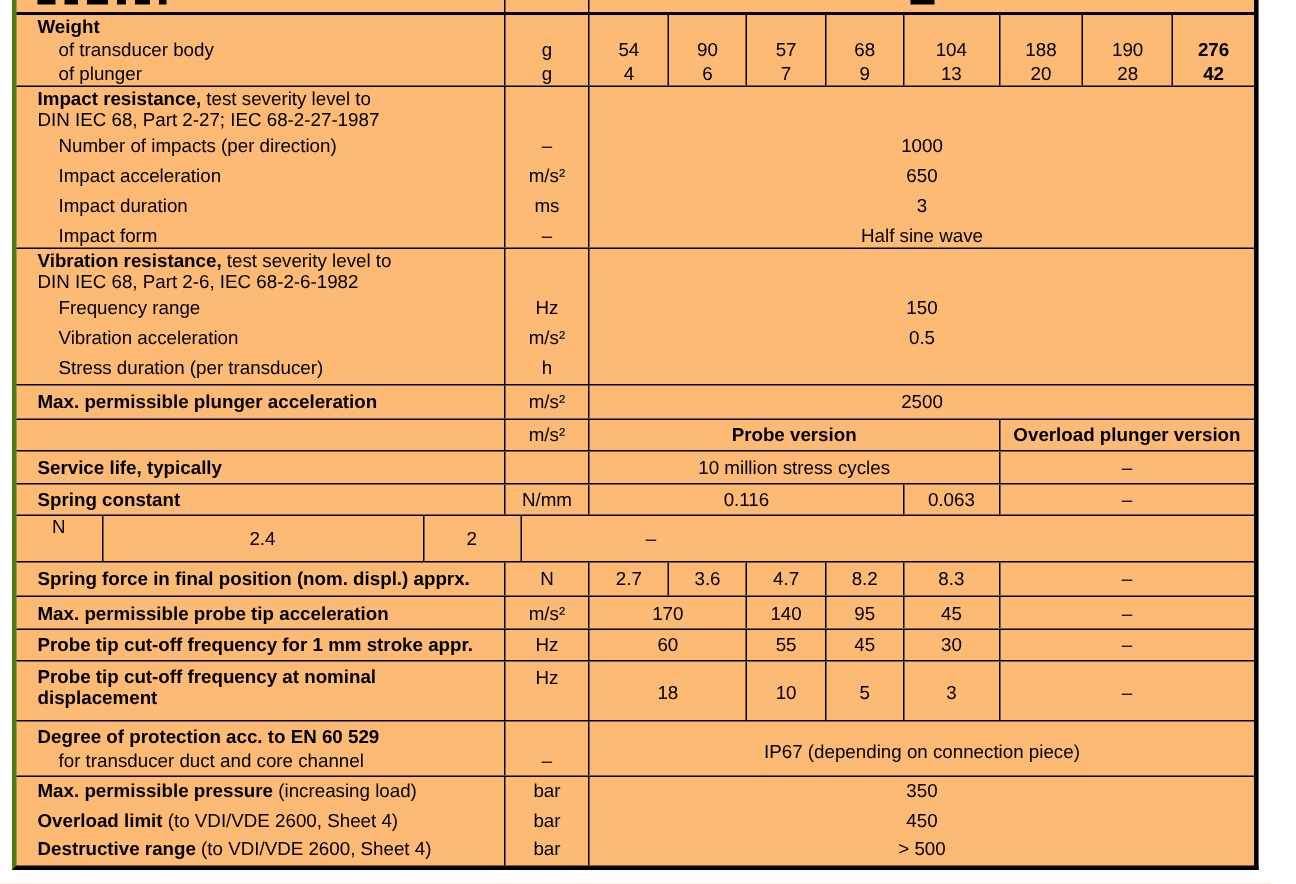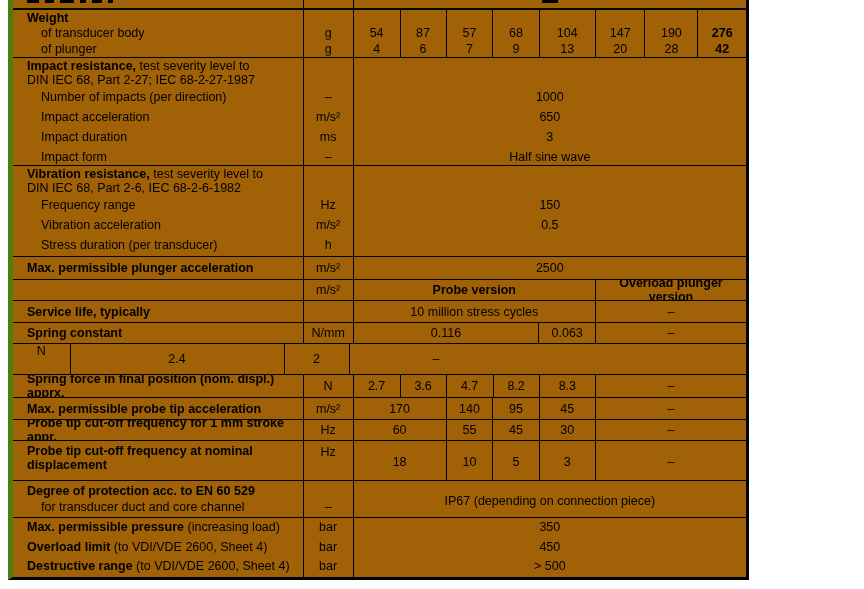--- a/index.html
+++ b/index.html
@@ -2,23 +2,23 @@
 <html><head>
 <meta charset="utf-8">
 <style>
   * { box-sizing: border-box; margin: 0; padding: 0; }
   html, body { background: #fff; }
   body {
     width: 864px; height: 589px; position: relative; overflow: hidden;
     font-family: "Liberation Sans", sans-serif; font-size: 12.5px; color: #000;
   }
   .tbl {
-    position: absolute; left: 8px; top: 0; width: 741px;
-    border-left: 5px solid #4d7c0f; border-right: 3px solid #000; border-bottom: 3px solid #000;
-    background: #a16207;
+    position: absolute; left: 8px; top: 0; width: 831px;
+    border-left: 3px solid #4d7c0f; border-right: 3px solid #000; border-bottom: 3px solid #000;
+    background: #fdba74;
   }
   .row { display: flex; border-bottom: 1.5px solid #000; overflow: hidden; }
   .row.thickb { border-bottom-width: 2.5px; }
   .row.noline { border-bottom: none; }
   .rh10{height:10px}.rh48{height:48px}.rh108{height:108px}.rh91{height:91px}
   .rh23{height:23px}.rh21{height:21px}.rh22{height:22px}.rh31{height:31px}
   .rh40{height:40px}.rh37{height:37px}.rh59{height:59px}
   .lc { width: 332.5px; border-right: 1.5px solid #000; padding-left: 14px; overflow: hidden; }
   .uc { width: 57.5px; border-right: 1.5px solid #000; text-align: center; overflow: hidden; }
   .dc { width: 452px; overflow: hidden; }
@@ -85,37 +85,37 @@
     <div class="uc wcolpad">
       <div>g</div>
       <div>g</div>
     </div>
     <div class="dc dcflex">
       <div class="wcol wcolpad w1">
           <div>54</div>
           <div>4</div>
         </div>
       <div class="wcol wcolpad w2">
-          <div>87</div>
+          <div>90</div>
           <div>6</div>
         </div>
       <div class="wcol wcolpad w3">
           <div>57</div>
           <div>7</div>
         </div>
       <div class="wcol wcolpad w4">
           <div>68</div>
           <div>9</div>
         </div>
       <div class="wcol wcolpad w5">
           <div>104</div>
           <div>13</div>
         </div>
       <div class="wcol wcolpad w6">
-          <div>147</div>
+          <div>188</div>
           <div>20</div>
         </div>
       <div class="wcol wcolpad w7">
           <div>190</div>
           <div>28</div>
         </div>
       <div class="wcol wcolpad w8">
           <div>276</div>
           <div>42</div>
         </div>

